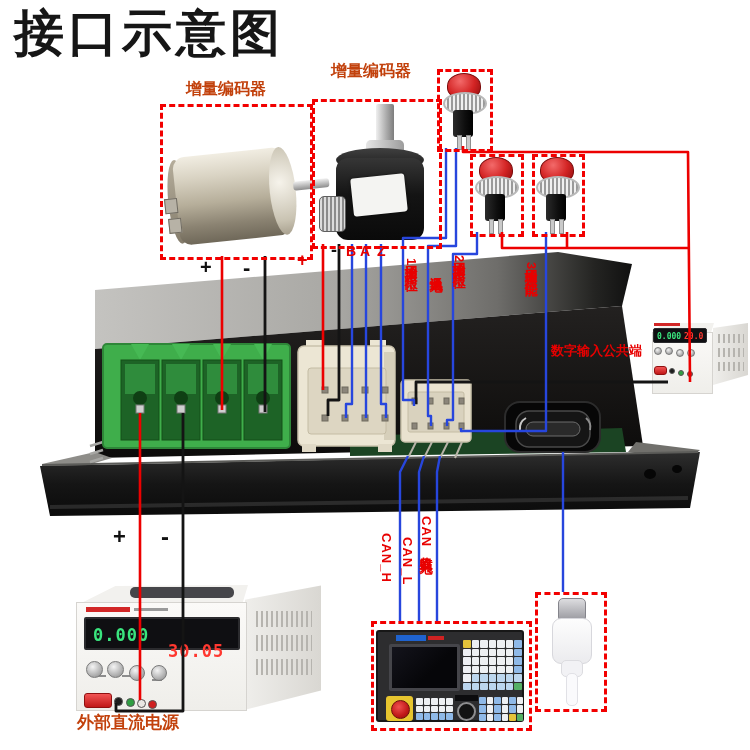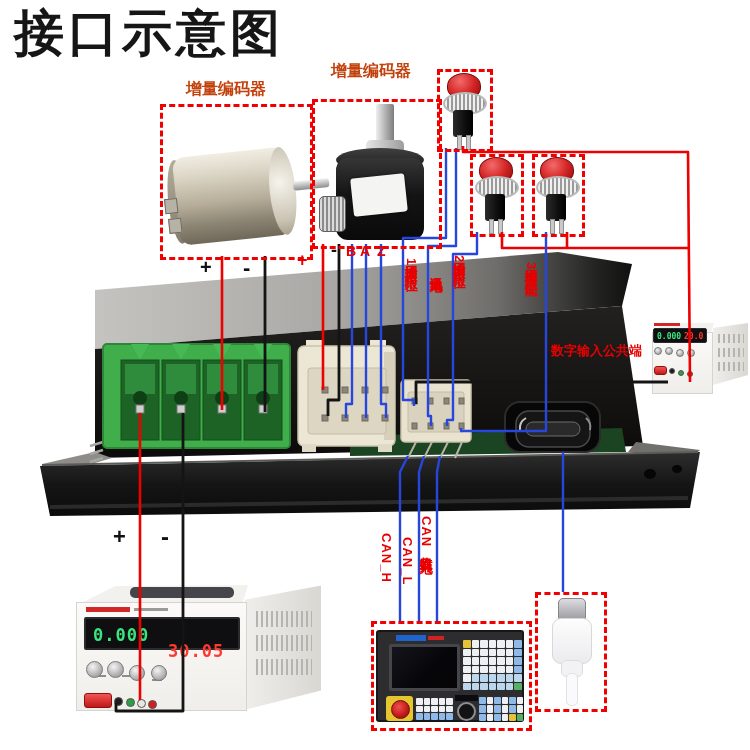--- a/index.html
+++ b/index.html
@@ -500,20 +500,21 @@
   <div class="dashed" style="left:160px;top:104px;width:147px;height:150px;"></div>
   <div class="dashed" style="left:312px;top:99px;width:124px;height:144px;"></div>
   <div class="dashed" style="left:437px;top:69px;width:50px;height:77px;"></div>
   <div class="dashed" style="left:470px;top:154px;width:48px;height:77px;"></div>
   <div class="dashed" style="left:532px;top:154px;width:47px;height:77px;"></div>
   <div class="dashed" style="left:371px;top:621px;width:155px;height:104px;"></div>
   <div class="dashed" style="left:535px;top:592px;width:66px;height:114px;"></div>
 
   <div class="part-label" style="left:186px;top:79px;">增量编码器</div>
   <div class="part-label" style="left:331px;top:61px;">增量编码器</div>
+  <div class="part-label" style="left:77px;top:711px;font-size:17px;">外部直流电源</div>
 
   <span class="pin" style="left:200px;top:256px;font-size:20px;">+</span>
   <span class="pin" style="left:243px;top:255px;font-size:22px;">-</span>
   <span class="pin red" style="left:297px;top:250px;font-size:18px;">+</span>
   <span class="pin" style="left:331px;top:240px;font-size:18px;">-</span>
   <span class="pin red" style="left:346px;top:243px;font-size:14px;">B</span>
   <span class="pin red" style="left:360px;top:243px;font-size:14px;">A</span>
   <span class="pin red" style="left:377px;top:243px;font-size:14px;">Z</span>
   <span class="pin" style="left:113px;top:524px;font-size:22px;">+</span>
   <span class="pin" style="left:161px;top:523px;font-size:24px;">-</span>

